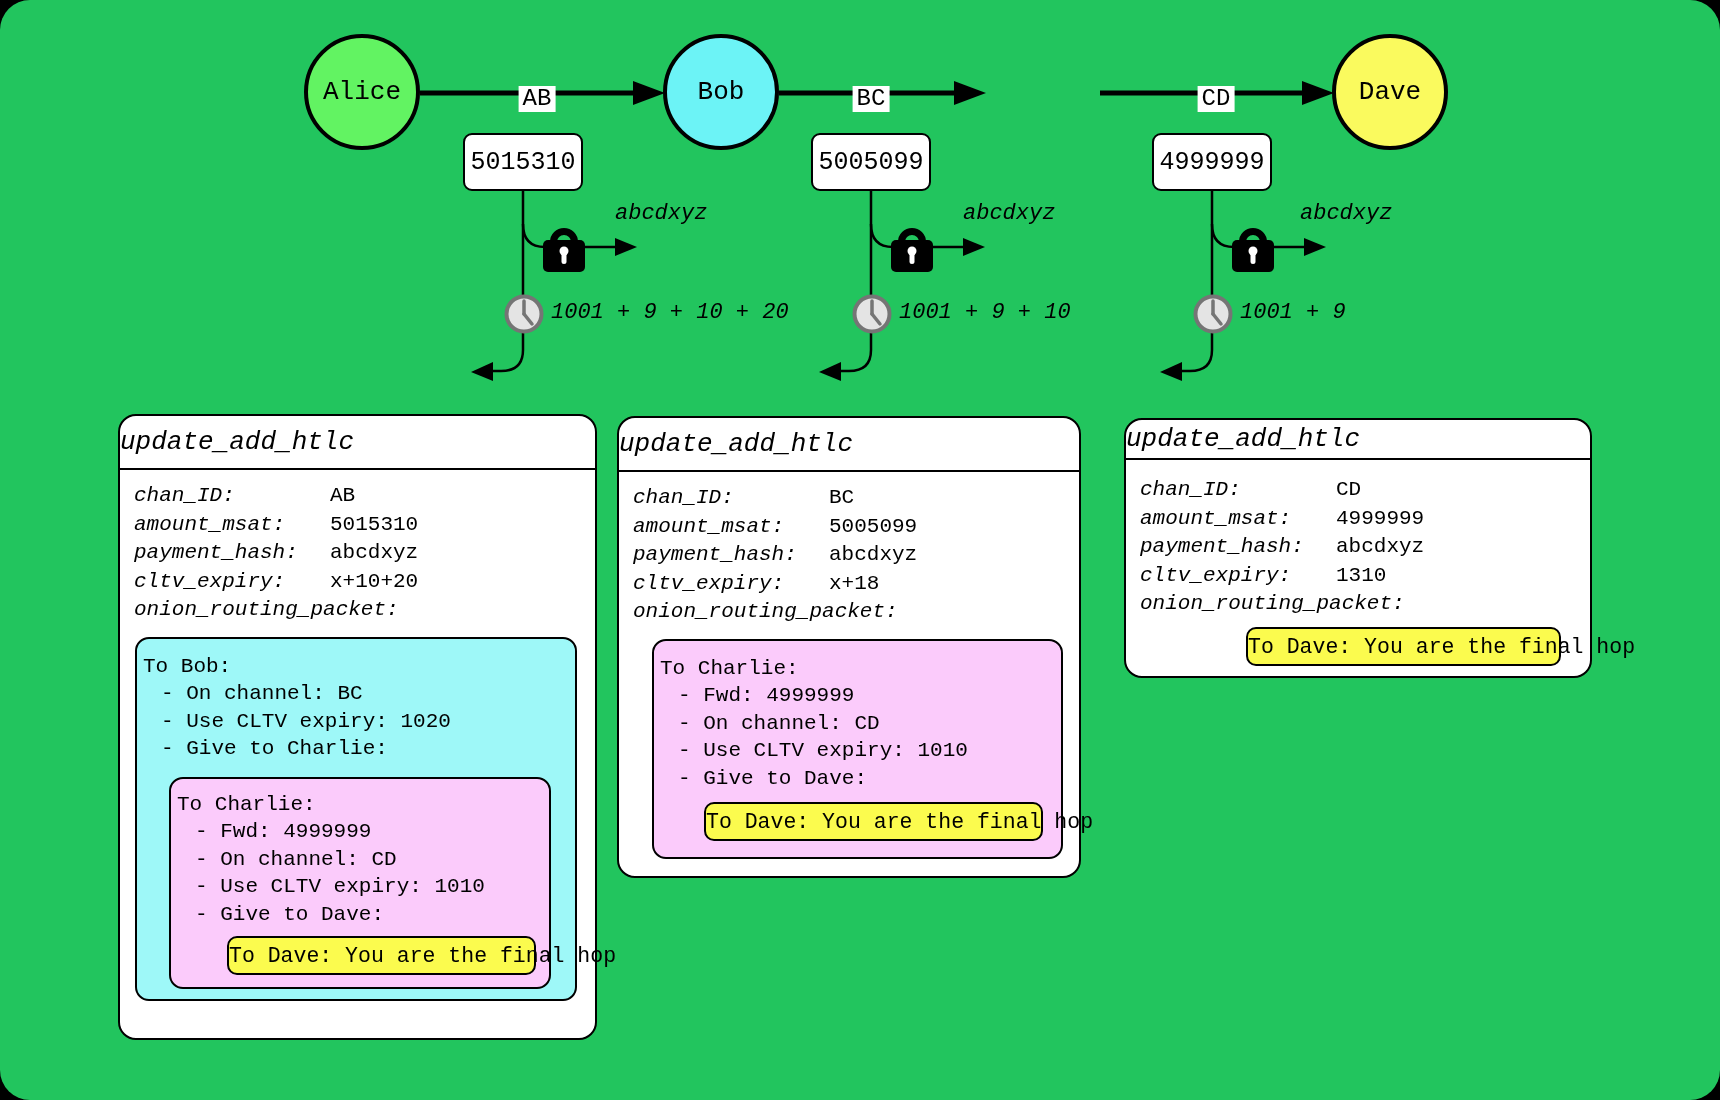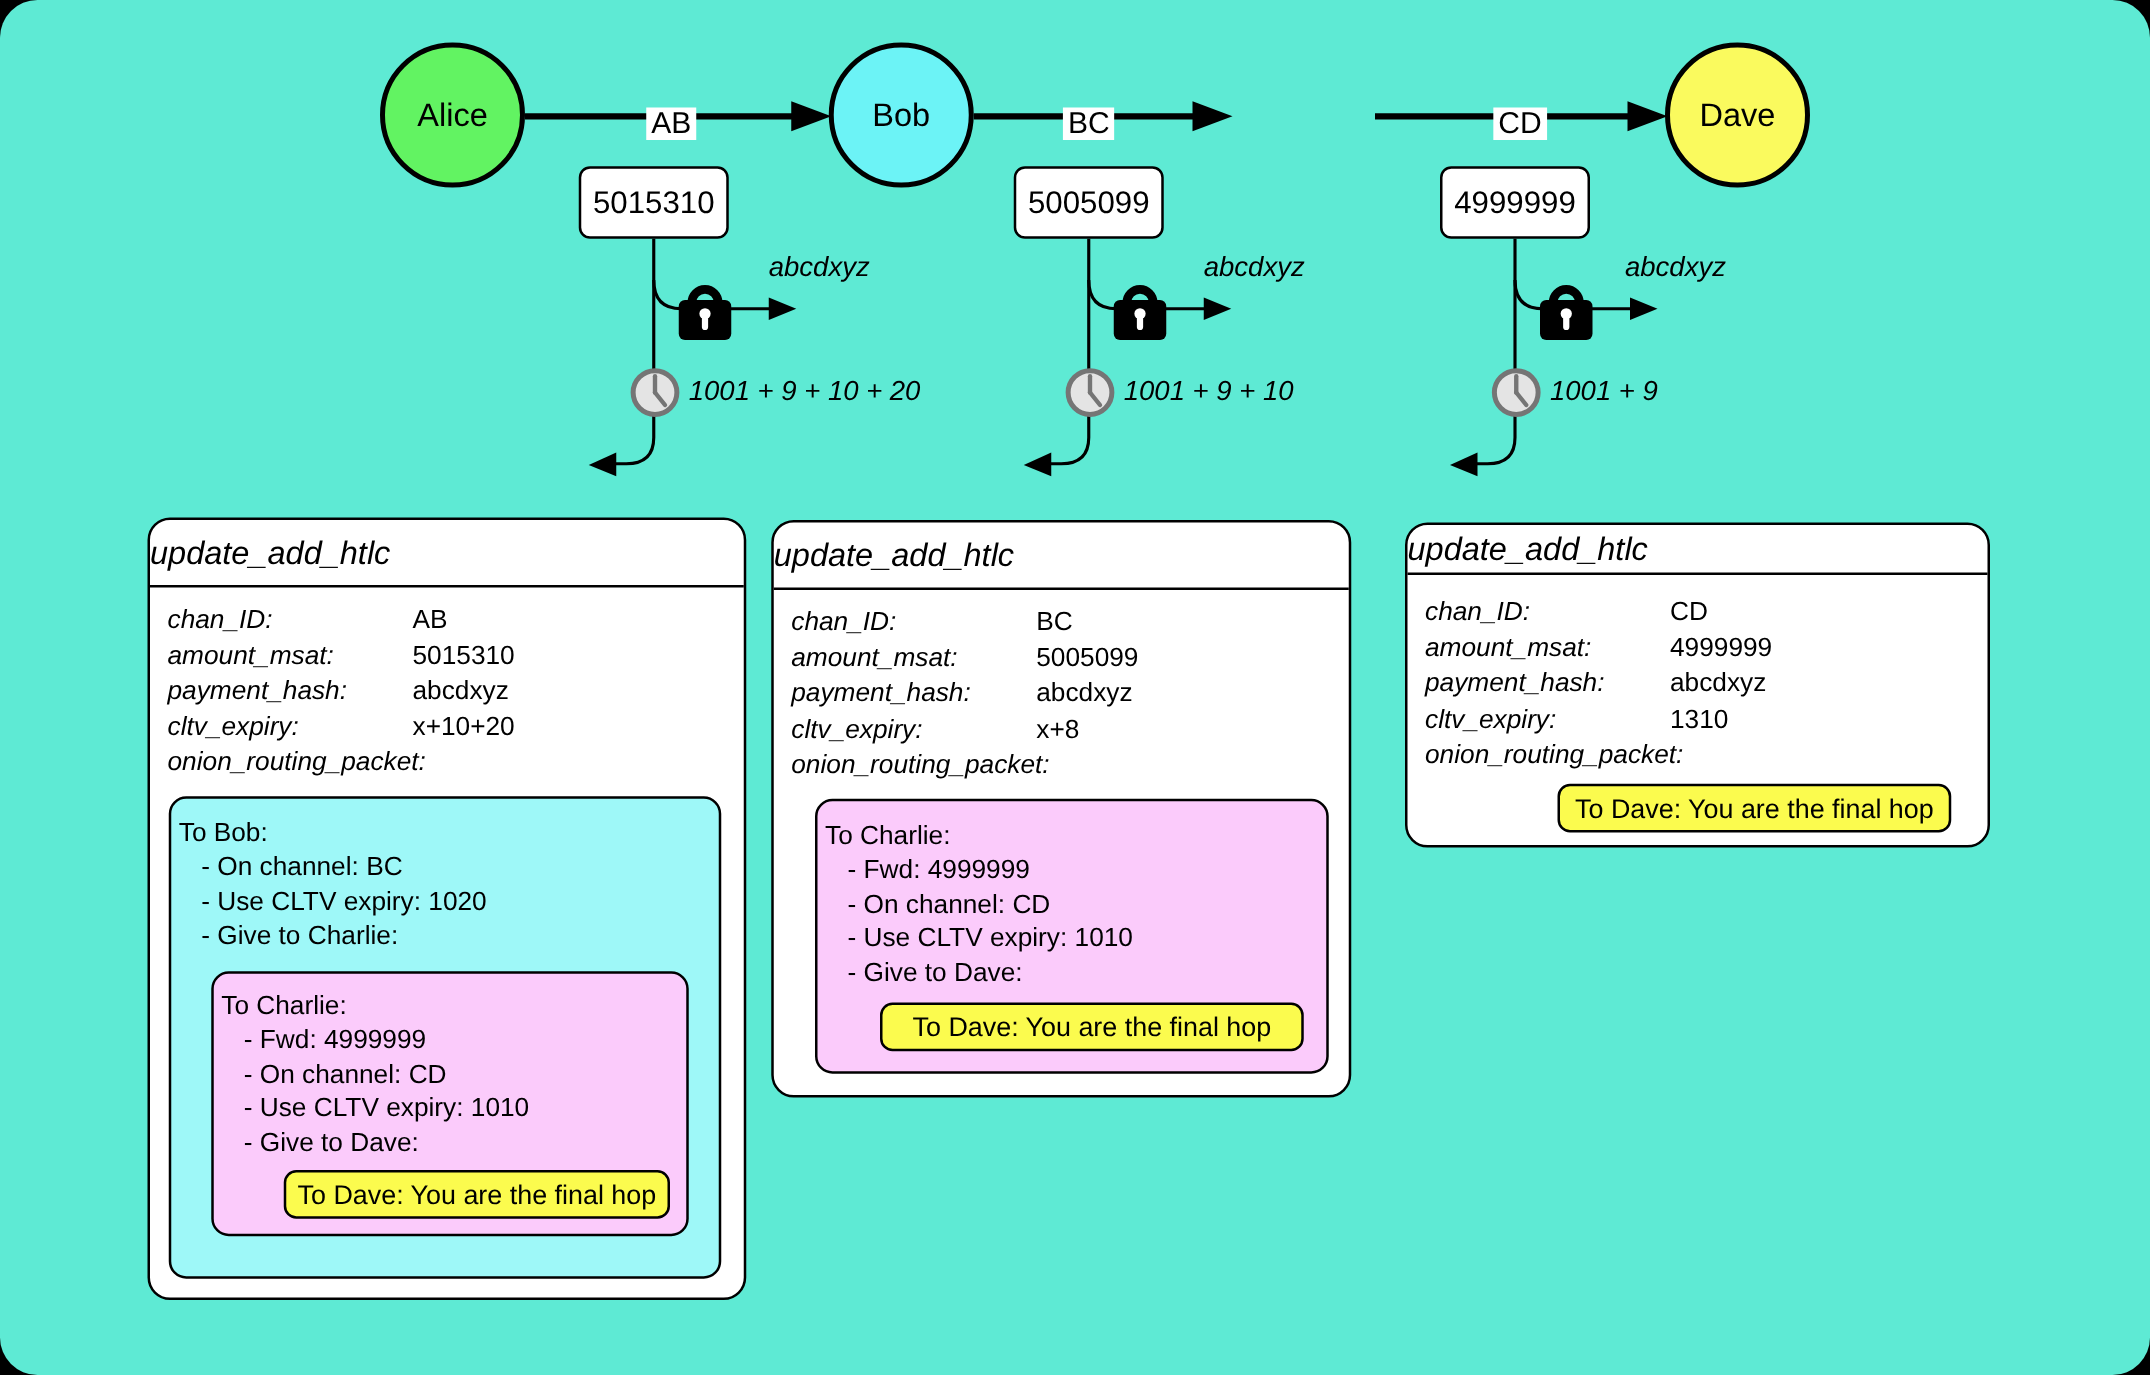--- a/index.html
+++ b/index.html
@@ -49,32 +49,32 @@
   .frow{height:28.5px;line-height:28.5px;white-space:nowrap;}
   .fname{font-style:italic;display:inline-block;min-width:196px;}
   .fval{font-style:normal;}
 
   .packet{
     border:2px solid #000;border-radius:14px;font-size:21px;line-height:27.5px;
     box-sizing:border-box;
   }
   .phead{padding-left:6px;}
   .pitem{padding-left:24px;white-space:nowrap;}
-  .cyan-packet{margin:12px 18px 0 15px;padding:14px 0 32px 0;}
+  .cyan-packet{margin:12px 18px 0 15px;padding:14px 0 10px 0;}
   .pink-nested{margin:14px 24px 0 32px;padding:12px 0 12px 0;}
   .pink-direct{margin:12px 16px 0 33px;padding:14px 0 16px 0;}
   .final-hop{
     border:2px solid #000;border-radius:10px;height:39px;line-height:36px;
     text-align:center;font-size:21.5px;box-sizing:border-box;white-space:nowrap;
   }
 </style>
 </head>
 <body>
 
-<div class="canvas" style="background-color: #5eead4;">
+<div class="canvas" style="background-color: #22c55e; font-family: Liberation Mono, monospace;">
 
   <svg class="overlay" width="1720" height="1100" viewBox="0 0 1720 1100">
 
     <g>
       <path class="thick" d="M420 93 L636 93"></path>
       <polygon class="ah" points="665,93 633,81 633,105"></polygon>
     </g>
     <g>
       <path class="thick" d="M779 93 L957 93"></path>
       <polygon class="ah" points="986,93 954,81 954,105"></polygon>
@@ -189,21 +189,21 @@
       </div>
     </div>
   </div>
 
   <div class="msg-box" style="left:617px;top:416px;width:464px;height:462px">
     <div class="msg-title">update_add_htlc</div>
     <div class="fields">
       <div class="frow"><span class="fname">chan_ID:</span><span class="fval">BC</span></div>
       <div class="frow"><span class="fname">amount_msat:</span><span class="fval">5005099</span></div>
       <div class="frow"><span class="fname">payment_hash:</span><span class="fval">abcdxyz</span></div>
-      <div class="frow"><span class="fname">cltv_expiry:</span><span class="fval">x+8</span></div>
+      <div class="frow"><span class="fname">cltv_expiry:</span><span class="fval">x+18</span></div>
       <div class="frow"><span class="fname">onion_routing_packet:</span><span class="fval"></span></div>
     </div>
     <div class="packet pink-direct" style="background-color: rgb(251, 203, 251);">
       <div class="phead">To Charlie:</div>
       <div class="pitem">- Fwd: 4999999</div>
       <div class="pitem">- On channel: CD</div>
       <div class="pitem">- Use CLTV expiry: 1010</div>
       <div class="pitem">- Give to Dave:</div>
       <div class="final-hop" style="margin: 10px 18px 0px 50px; background-color: rgb(251, 251, 78);">To Dave: You are the final hop</div>
     </div>

